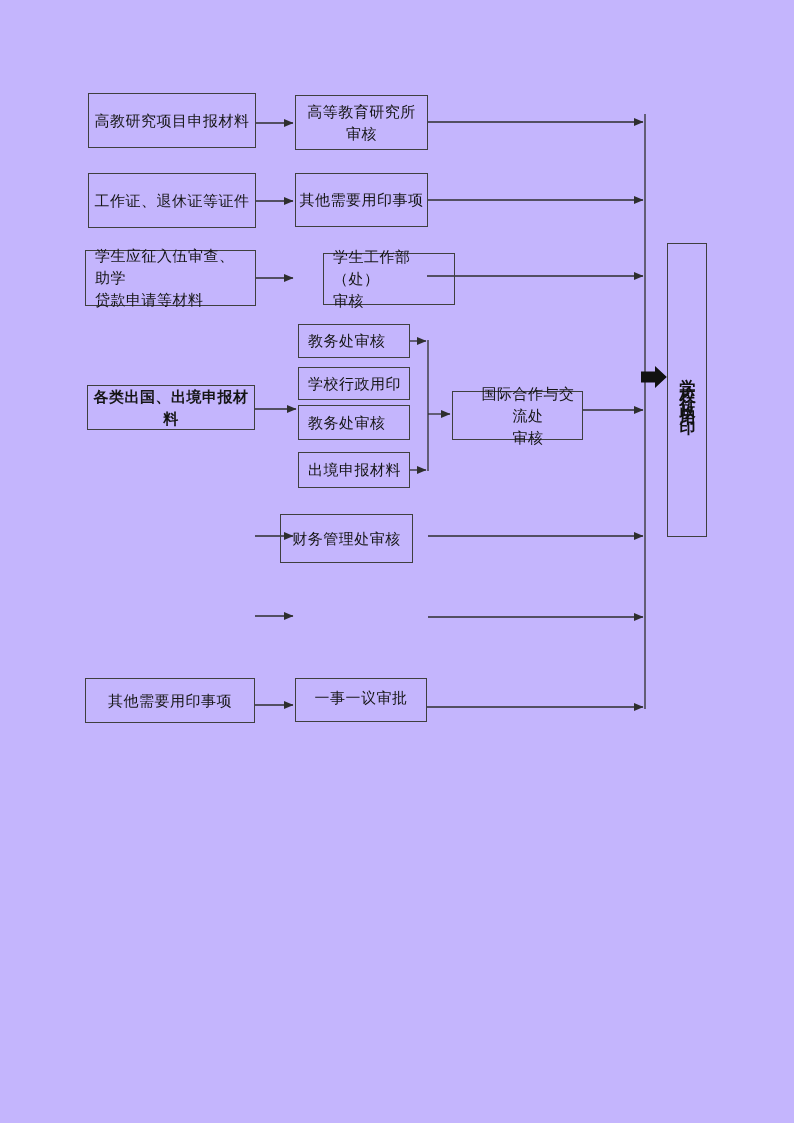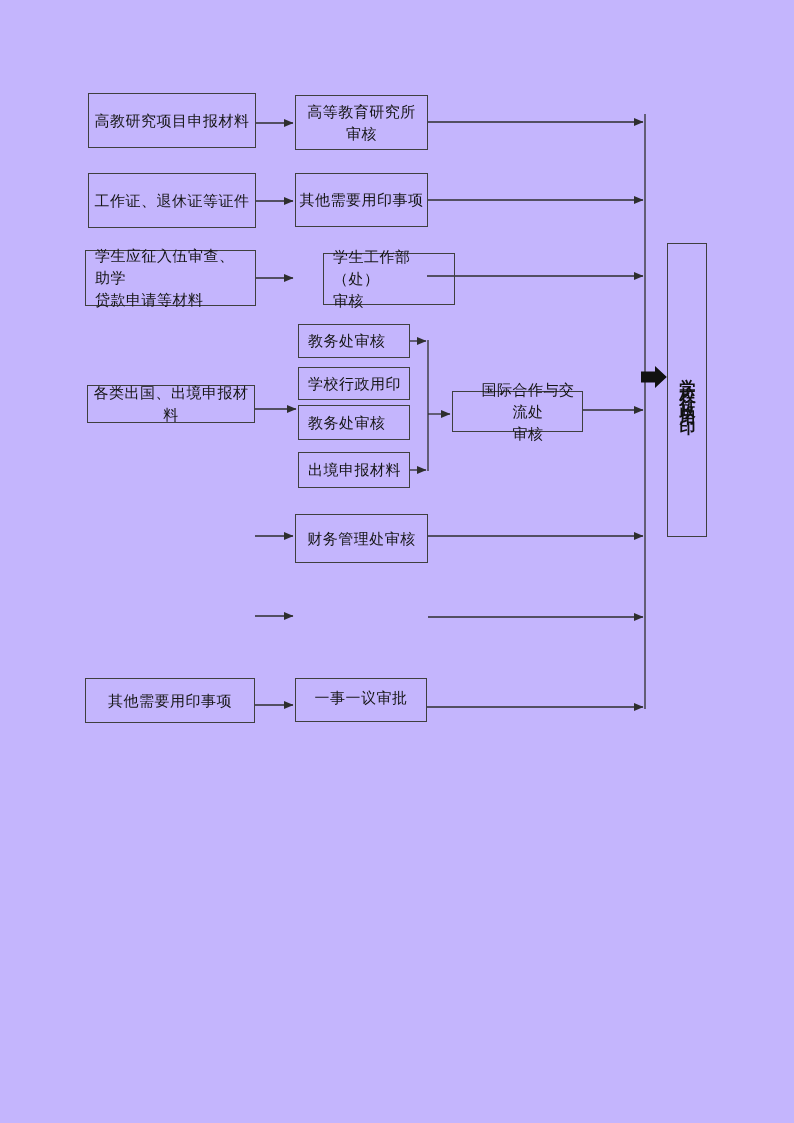--- a/index.html
+++ b/index.html
@@ -97,29 +97,29 @@
 审核</div>
 
   <div class="box" style="left:88px;top:173px;width:168px;height:55px;">工作证、退休证等证件</div>
   <div class="box" style="left:295px;top:173px;width:133px;height:54px;">其他需要用印事项</div>
 
   <div class="box left-align" style="left:85px;top:250px;width:171px;height:56px;">学生应征入伍审查、助学
 贷款申请等材料</div>
   <div class="box left-align" style="left:295px;top:253px;width:132px;height:52px;margin-left:28px;">学生工作部（处）
 审核</div>
 
-  <div class="box" style="left:87px;top:385px;width:168px;height:38px;">各类出国、出境申报材料</div>
+  <div class="box" style="left:87px;top:385px;width:168px;height:45px;font-weight:bold;">各类出国、出境申报材料</div>
   <div class="box left-align" style="left:298px;top:324px;width:112px;height:34px;">教务处审核</div>
   <div class="box left-align" style="left:298px;top:367px;width:112px;height:33px;">学校行政用印</div>
   <div class="box left-align" style="left:298px;top:405px;width:112px;height:35px;">教务处审核</div>
   <div class="box left-align" style="left:298px;top:452px;width:112px;height:36px;">出境申报材料</div>
-  <div class="box" style="left:452px;top:391px;width:131px;height:41px;padding-left:21px;">国际合作与交流处
+  <div class="box" style="left:452px;top:391px;width:131px;height:49px;padding-left:21px;">国际合作与交流处
 审核</div>
 
-  <div class="box" style="left:295px;top:514px;width:133px;height:49px;">财务管理处审核</div>
+  <div class="box" style="left:280px;top:514px;width:133px;height:49px;">财务管理处审核</div>
 
 
   <div class="box" style="left:85px;top:678px;width:170px;height:45px;">其他需要用印事项</div>
   <div class="box" style="left:295px;top:678px;width:132px;height:44px;font-family:Liberation Mono, monospace;">一事一议审批</div>
 
   <div class="final-box">学校行政用印</div>
 
 </div>
 
 </body></html>

